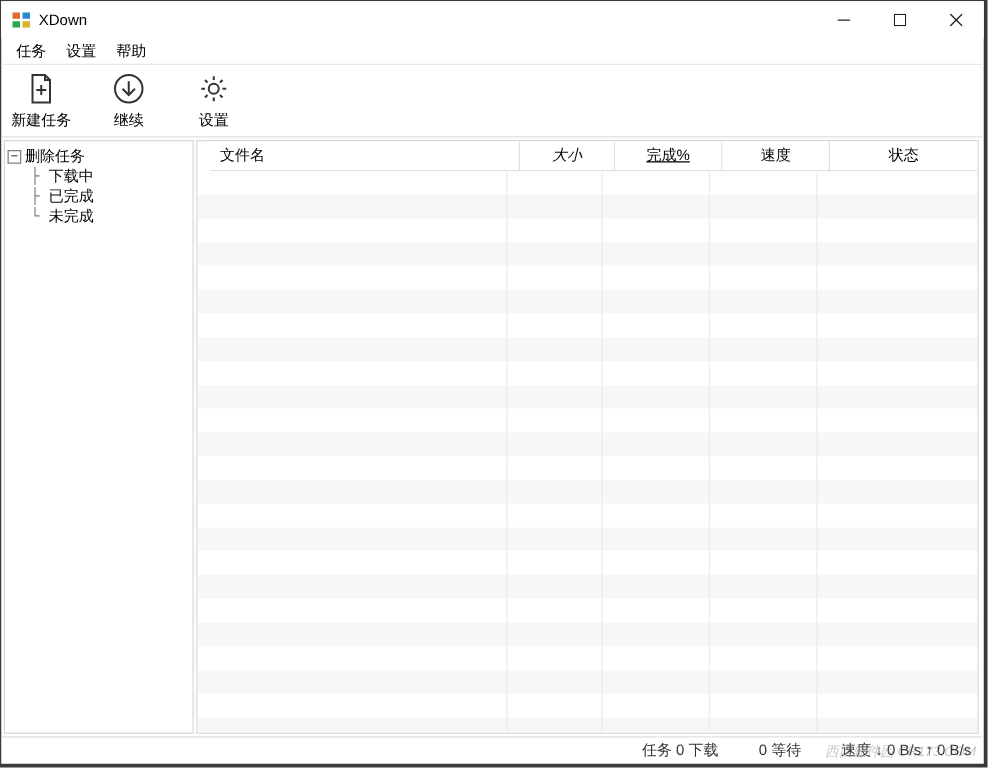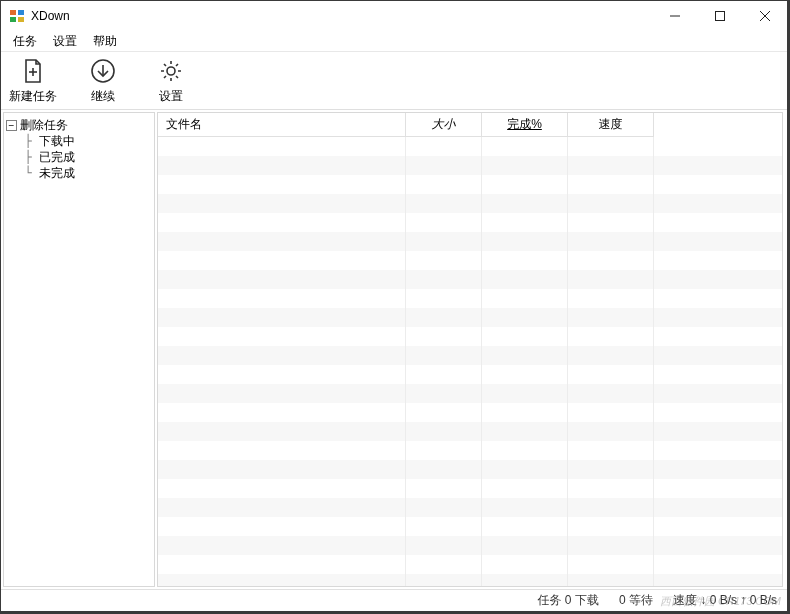--- a/index.html
+++ b/index.html
@@ -156,21 +156,21 @@
 }
 .th {
   border-right: 1px solid #e0e0e0;
   border-bottom: 1px solid #e0e0e0;
   display: flex;
   align-items: center;
   padding: 0 8px;
   background: #fff;
   color: #000;
 }
-.th.c0 { width: 248px; }
+.th.c0 { width: 248px; margin-left: 10px; }
 .th.c1 { width: 76px; justify-content: center; font-style: italic; }
 .th.c2 { width: 86px; justify-content: center; text-decoration: underline; }
 .th.c3 { width: 86px; justify-content: center; }
 .th.c4 { flex: 1; justify-content: center; border-right: none; }
 .table-rows {
   flex: 1;
   position: relative;
   overflow: hidden;
 }
 .row {
@@ -190,20 +190,21 @@
 
 .statusbar {
   height: 22px;
   border-top: 1px solid #e0e0e0;
   display: flex;
   align-items: center;
   justify-content: flex-end;
   padding: 0 10px;
   font-size: 12px;
   color: #333;
+  gap: 12px;
   position: relative;
 }
 .status-seg { white-space: pre; }
 .watermark {
   position: absolute;
   right: 6px;
   bottom: 2px;
   color: rgba(120,120,120,0.40);
   font-size: 11px;
   font-style: italic;
@@ -306,20 +307,21 @@
         <span class="tree-label">未完成</span>
       </div>
     </div>
 
     <div class="table-panel">
       <div class="table-header">
         <div class="th c0">文件名</div>
         <div class="th c1">大小</div>
         <div class="th c2">完成%</div>
         <div class="th c3">速度</div>
+        <div class="th c4">状态</div>
       </div>
       <div class="table-rows" id="table-rows">
           <div class="row">
             <div class="td c0"></div>
             <div class="td c1"></div>
             <div class="td c2"></div>
             <div class="td c3"></div>
             <div class="td c4"></div>
           </div>
           <div class="row">

